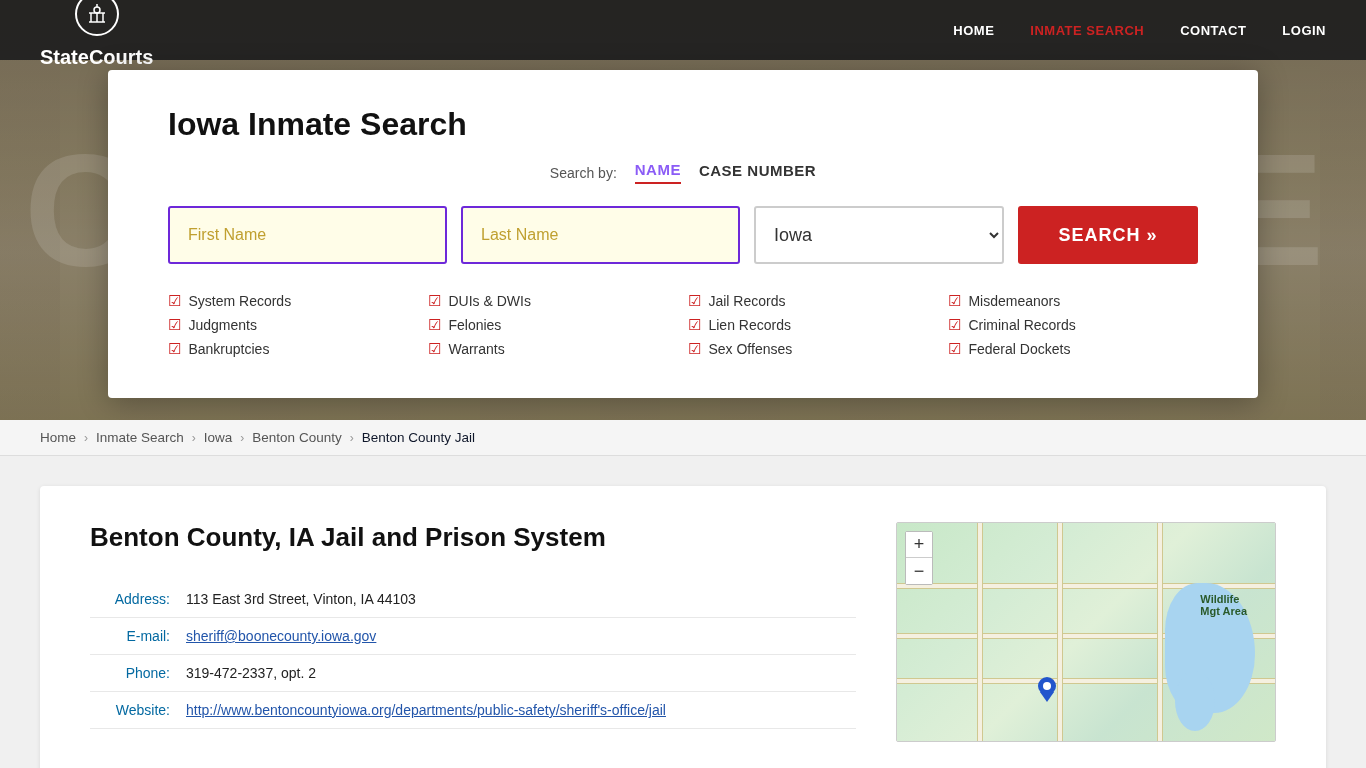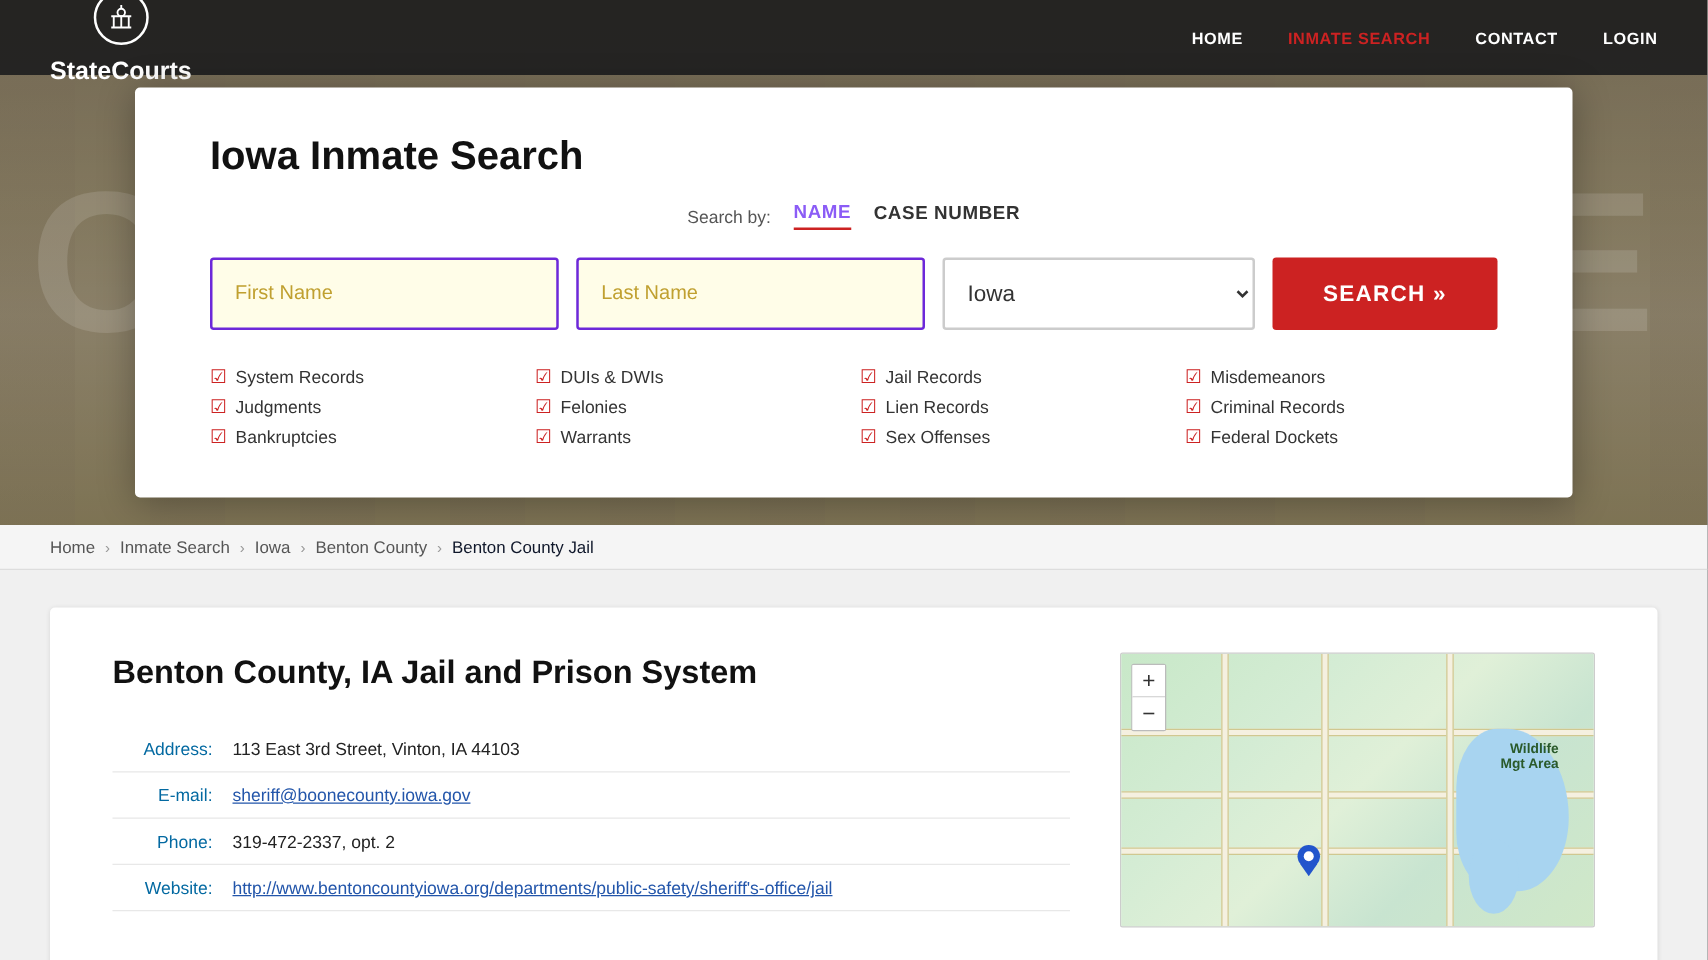--- a/index.html
+++ b/index.html
@@ -275,21 +275,20 @@
       overflow: hidden;
       position: relative;
       background: #e8f4e8;
     }
     .map-bg {
       width: 100%;
       height: 100%;
       background:
         linear-gradient(135deg, #c8e8c8 0%, #d4ecd4 30%, #e0f0d8 50%, #c8e4d0 70%, #d0e8c8 100%);
       position: relative;
-      text-align: right;
     }
     .map-road-h {
       position: absolute;
       height: 6px;
       background: #f5f0e0;
       border-top: 1px solid #d0c890;
       border-bottom: 1px solid #d0c890;
     }
     .map-road-v {
       position: absolute;

